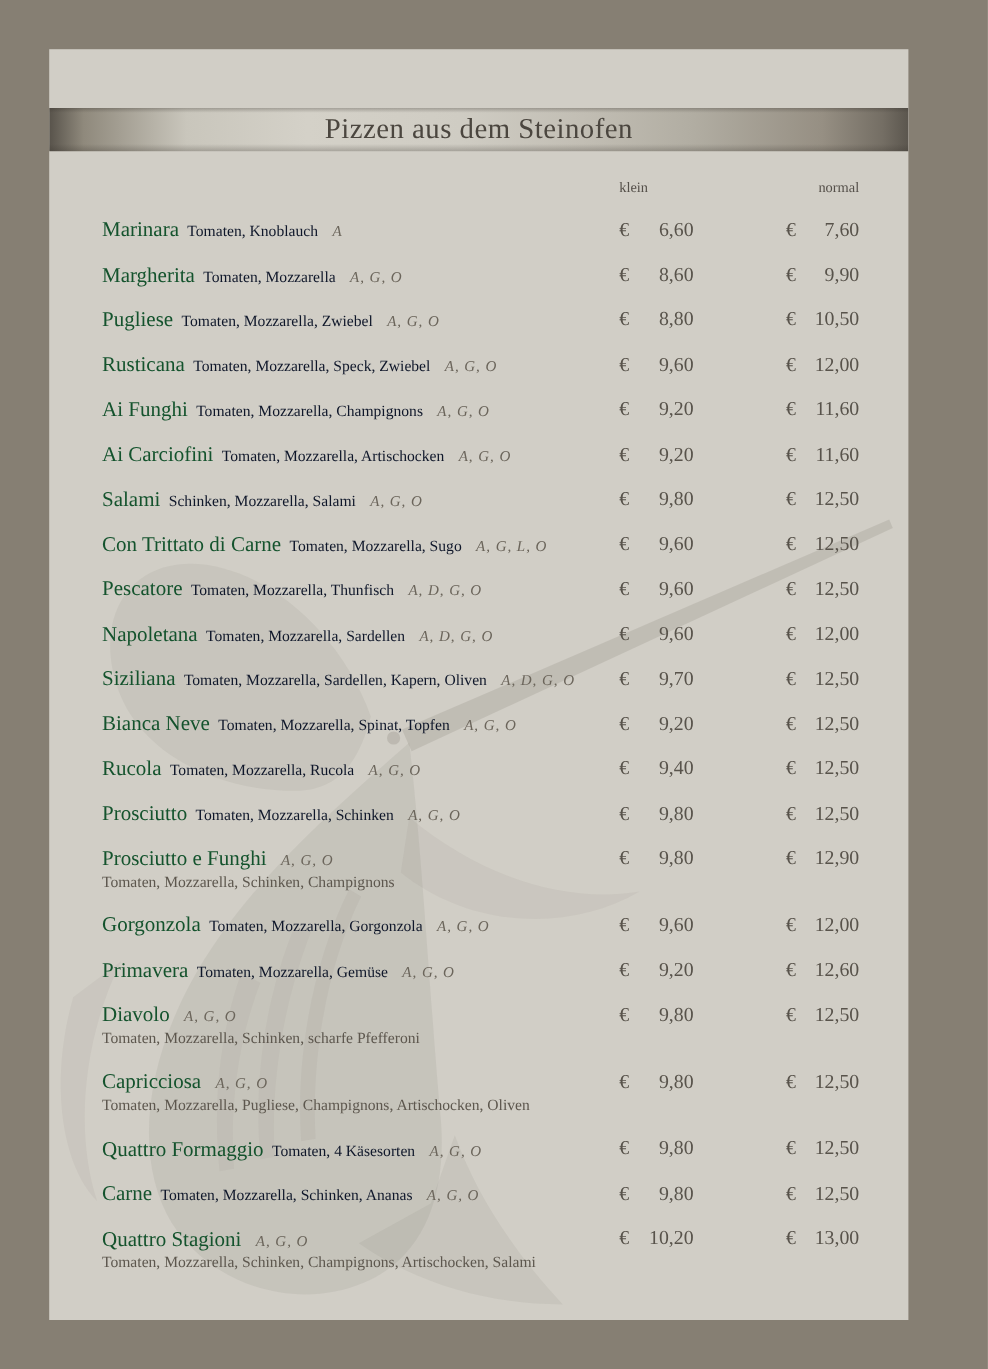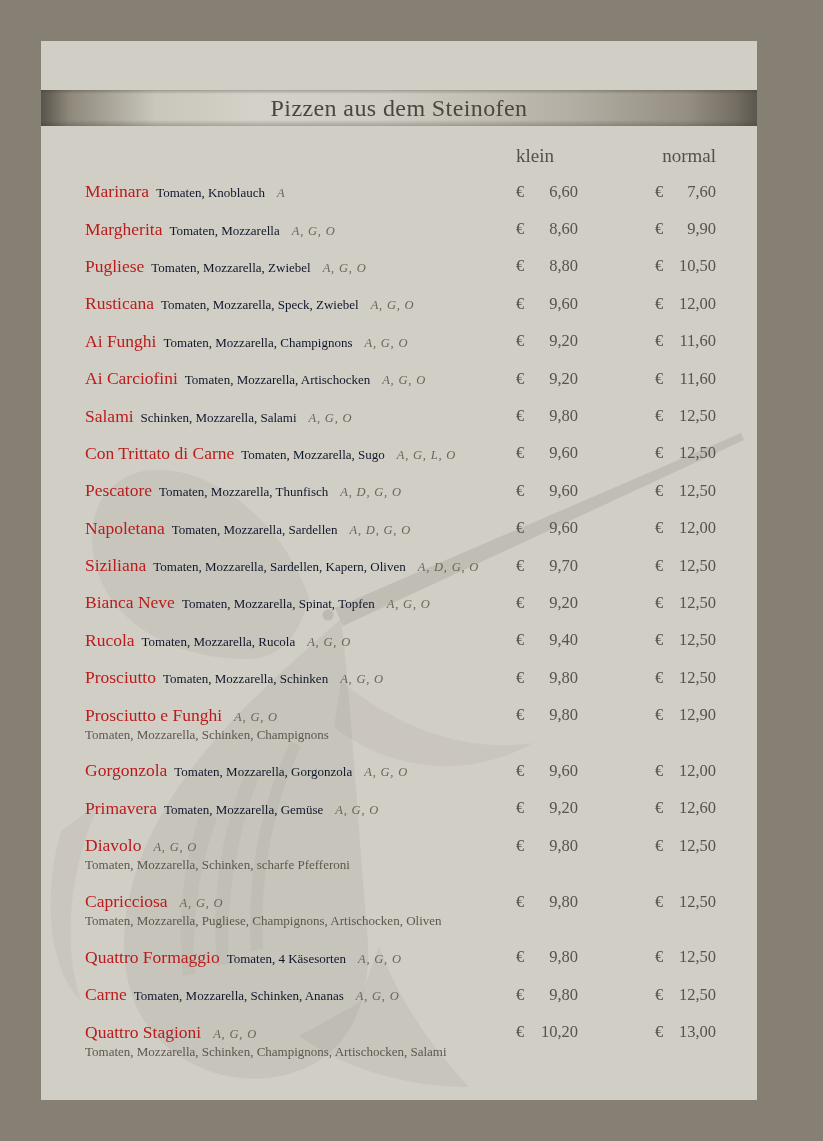--- a/index.html
+++ b/index.html
@@ -55,21 +55,21 @@
   }
   
   .headers {
     position: absolute;
     top: 104px;
     left: 44px;
     right: 41px;
     height: 22px;
     display: flex;
     align-items: center;
-    font-size: 19px;
+    font-size: 12px;
     color: #55504a;
   }
   .headers .spacer { flex: 1; }
   .headers .h-small { width: 62px; text-align: left; }
   .headers .h-gap   { width: 77px; }
   .headers .h-large { width: 61px; text-align: right; }
 
   
   .menu-rows {
     position: absolute;
@@ -86,21 +86,21 @@
   }
   .row .left {
     flex: 1;
     display: flex;
     align-items: baseline;
     white-space: nowrap;
     overflow: hidden;
   }
   .row .name {
     font-size: 17.5px;
-    color: #b91c1c;
+    color: #14532d;
   }
   .row .ings {
     font-size: 13px;
     color: #0f172a;
     margin-left: 7px;
   }
   .row .alg {
     font-size: 12.5px;
     font-style: italic;
     color: #6b655b;

